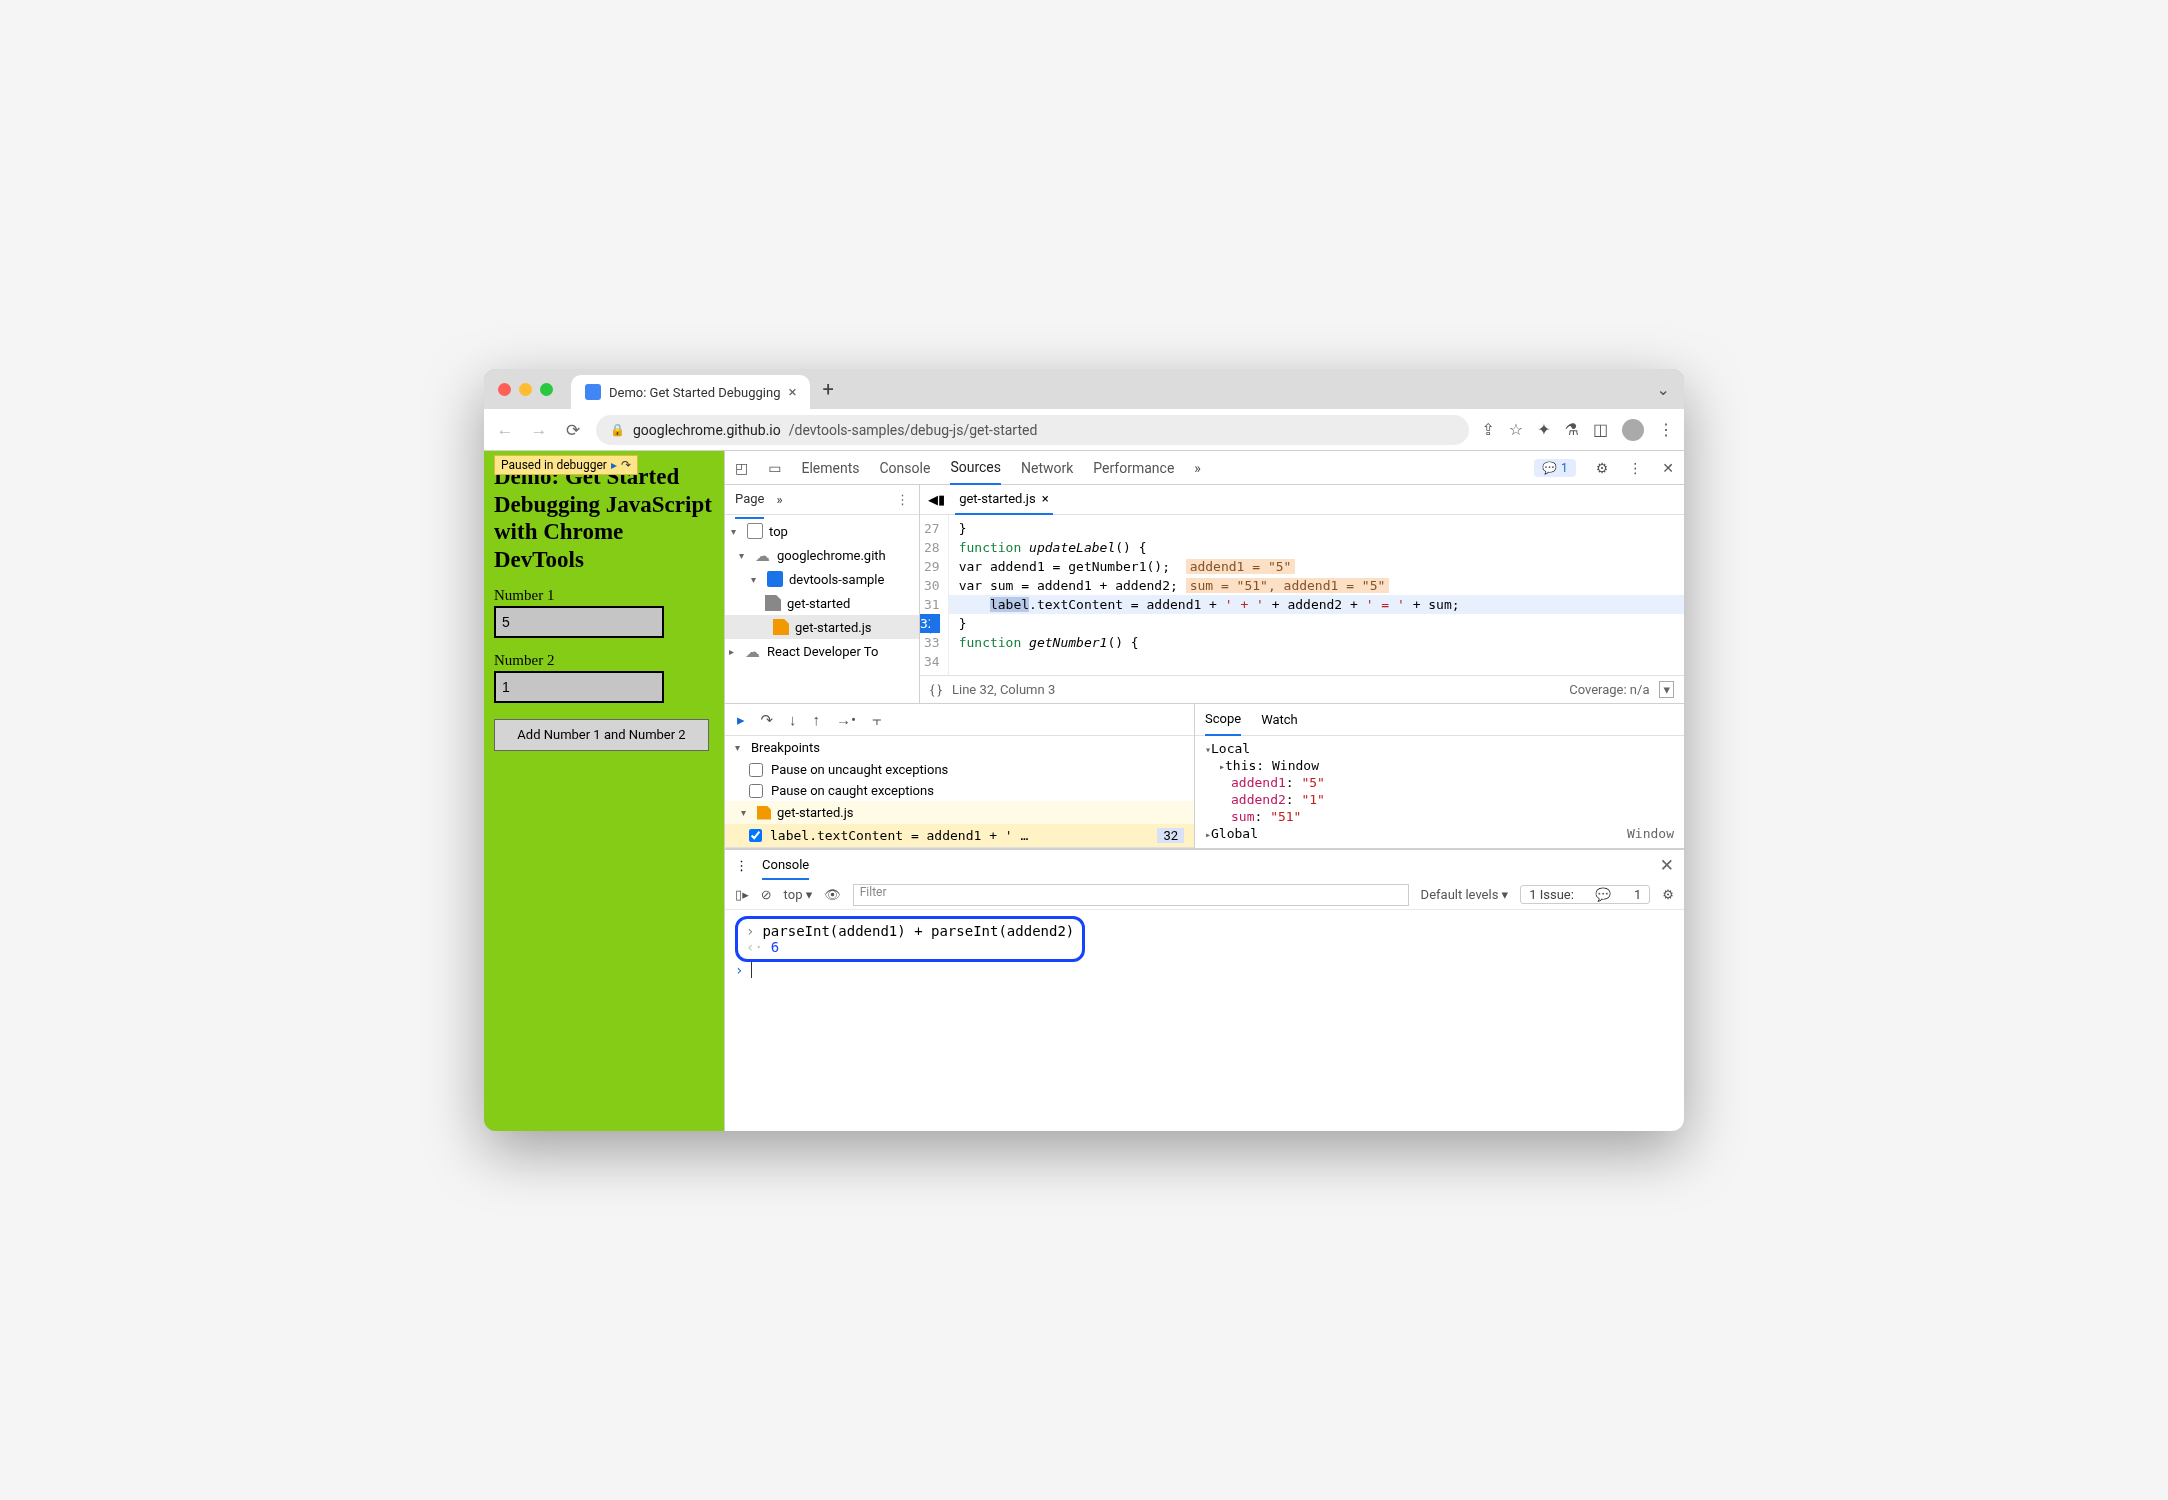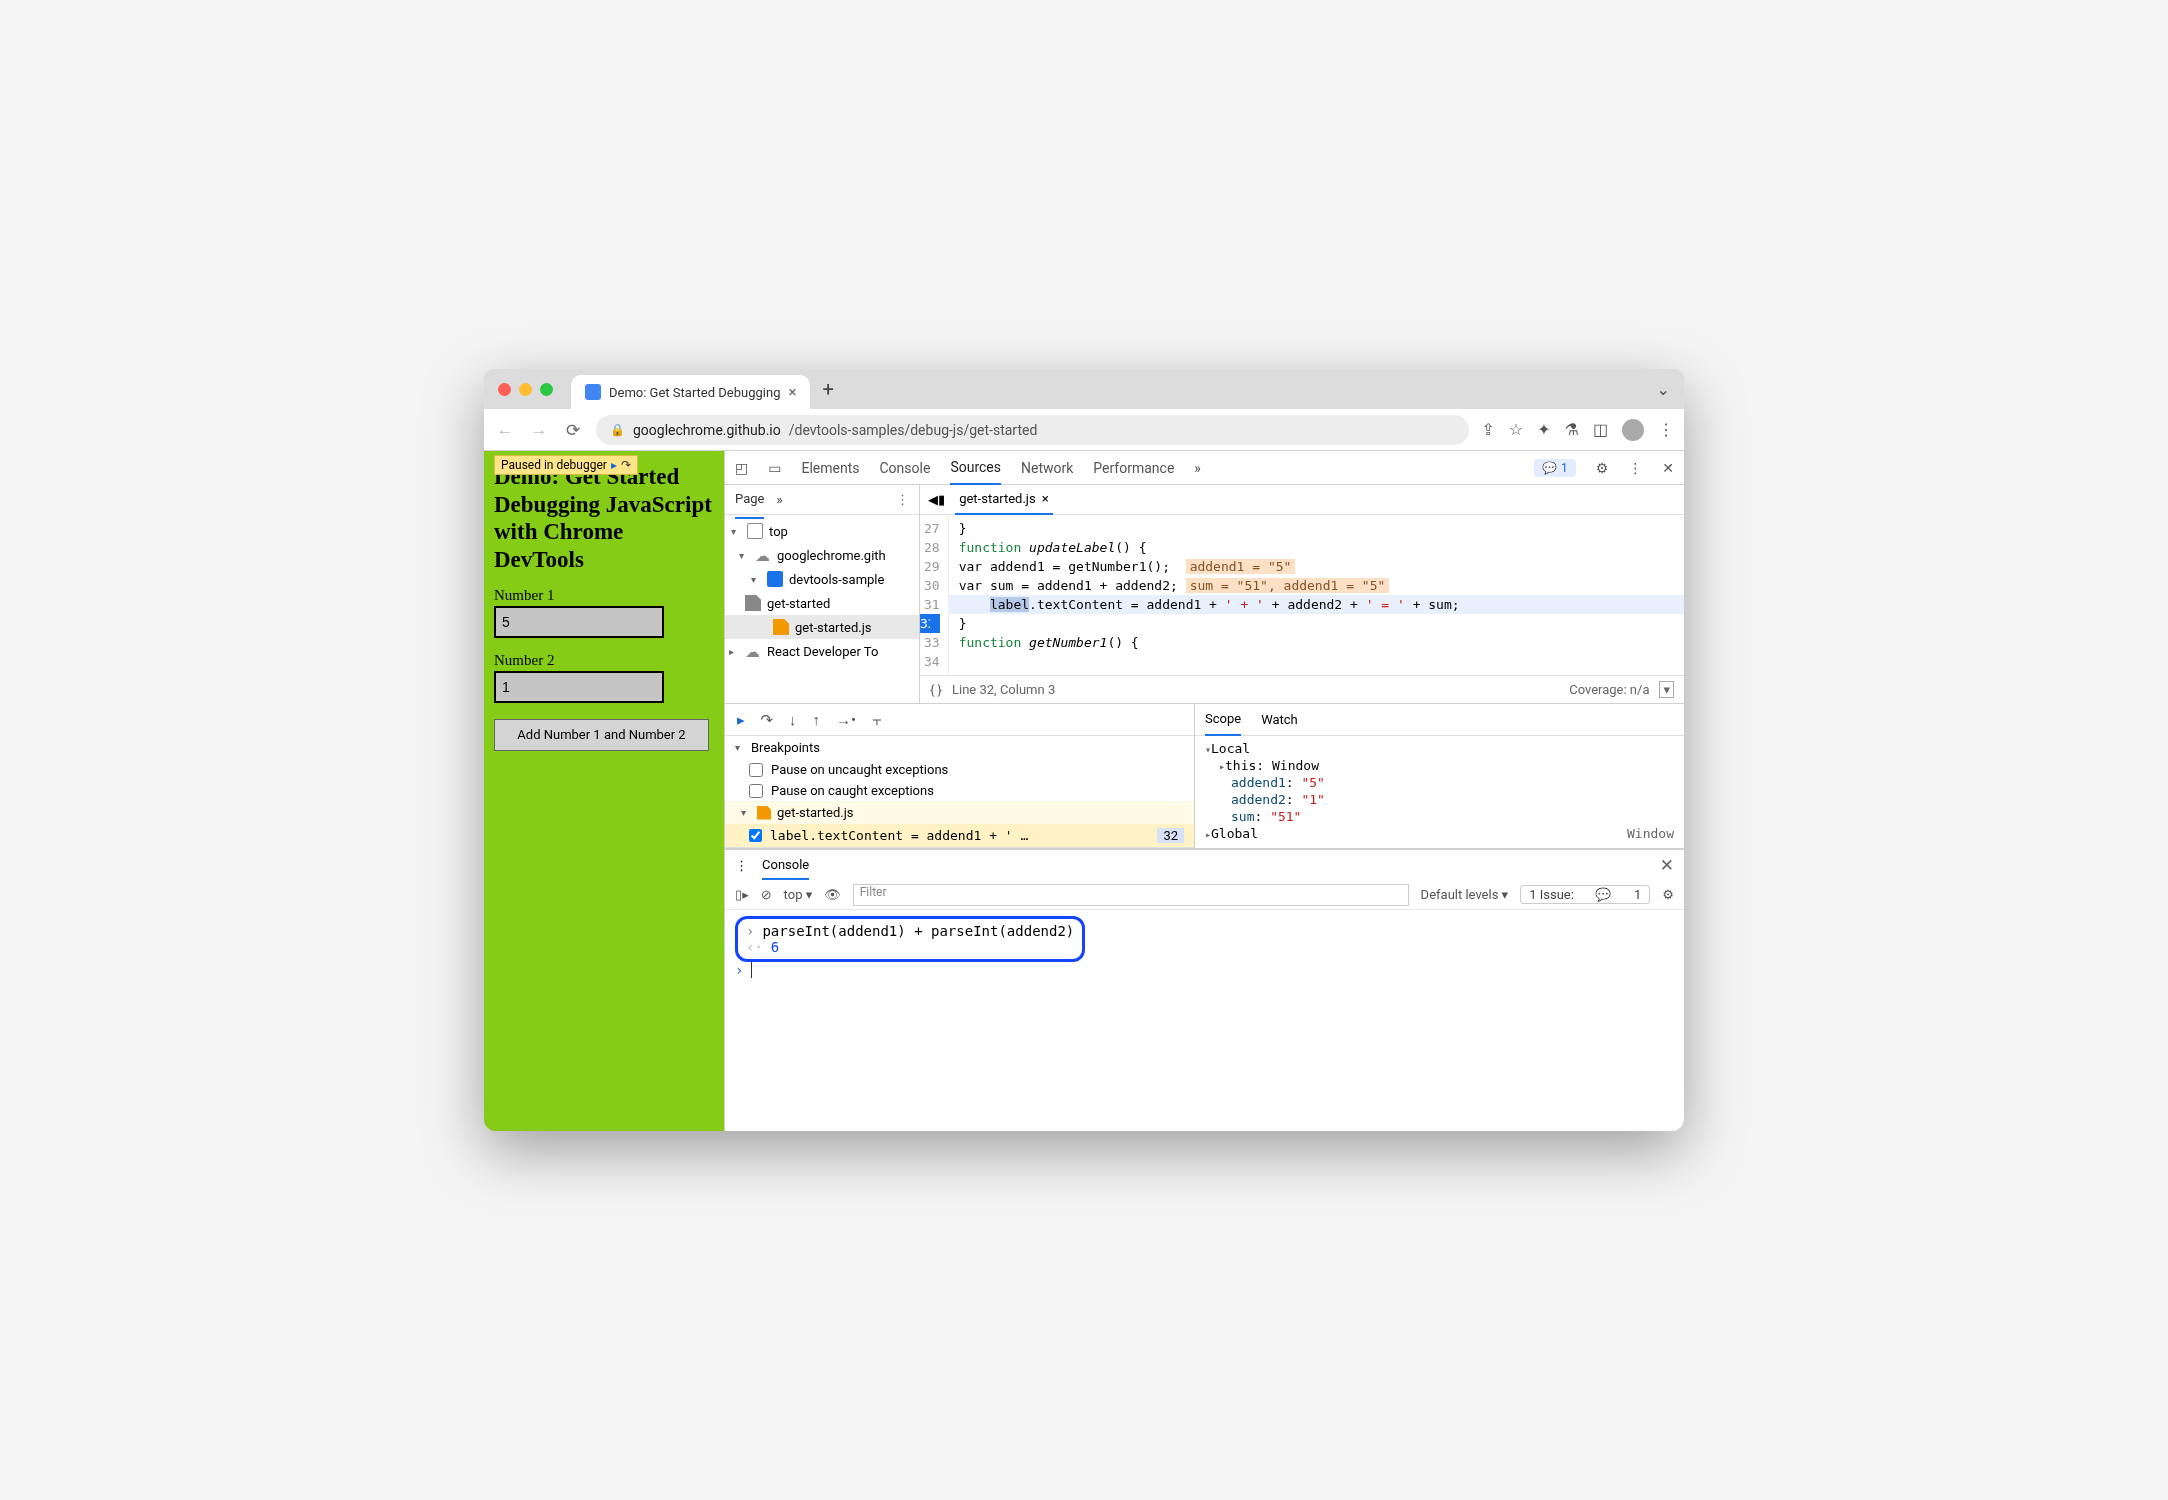--- a/index.html
+++ b/index.html
@@ -249,21 +249,21 @@
 .bp-item { padding: 3px 10px 3px 24px; display: flex; align-items: center; gap: 8px; }
 .bp-item input[type=checkbox] { width: 14px; height: 14px; accent-color: #1967d2; }
 .bp-code-item { background: #fff3c6; padding: 4px 10px 4px 24px; display: flex; align-items: center; gap: 8px; }
 .bp-code-item .num { background: #d8e1f8; padding: 0 6px; margin-left: auto; }
 .bp-script { background: #fffbe6; padding: 4px 10px 4px 16px; display: flex; gap: 6px; align-items: center; }
 .debug-right { flex: 1; }
 .scope-tabs { height: 32px; display: flex; align-items: center; padding: 0 10px; gap: 20px; border-bottom: 1px solid #e0e0e0; }
 .scope-tabs .st.active { border-bottom: 2px solid #1a73e8; height: 32px; display: flex; align-items: center; }
 .scope-body { padding: 4px 0; font-family: Menlo, Consolas, monospace; font-size: 13px; }
 .scope-body .sr { padding: 1px 10px; white-space: nowrap; }
-.scope-body .k { color: #0c4a6e; margin-top: 23px; }
+.scope-body .k { color: #be185d; margin-top: 23px; }
 .scope-body .vstr { color: #c02020; }
 .scope-body .global .rt { float: right; color: #666; }
 .console-sec { border-top: 1px solid #d0d0d0; }
 .console-hdr { height: 30px; display: flex; align-items: center; padding: 0 10px; gap: 14px; font-size: 13px; }
 .console-hdr .ctab { border-bottom: 2px solid #1a73e8; height: 30px; display: flex; align-items: center; }
 .console-hdr .close { margin-left: auto; font-size: 17px; color: #666; }
 .console-ctrl {
   height: 30px;
   display: flex;
   align-items: center;
@@ -385,21 +385,21 @@
             <div class="row" style="padding-left:14px">
                 <span class="twist">▾</span>
                 <span class="ficon cloud"></span>
                 <span>googlechrome.gith</span>
               </div>
             <div class="row" style="padding-left:26px">
                 <span class="twist">▾</span>
                 <span class="ficon folder"></span>
                 <span>devtools-sample</span>
               </div>
-            <div class="row" style="padding-left:20px">
+            <div class="row" style="padding-left:40px">
                 <span class="ficon file"></span>
                 <span>get-started</span>
               </div>
             <div class="row active" style="padding-left:48px">
                 <span class="ficon js"></span>
                 <span>get-started.js</span>
               </div>
             <div class="row" style="padding-left:4px">
                 <span class="twist">▸</span>
                 <span class="ficon cloud"></span>

